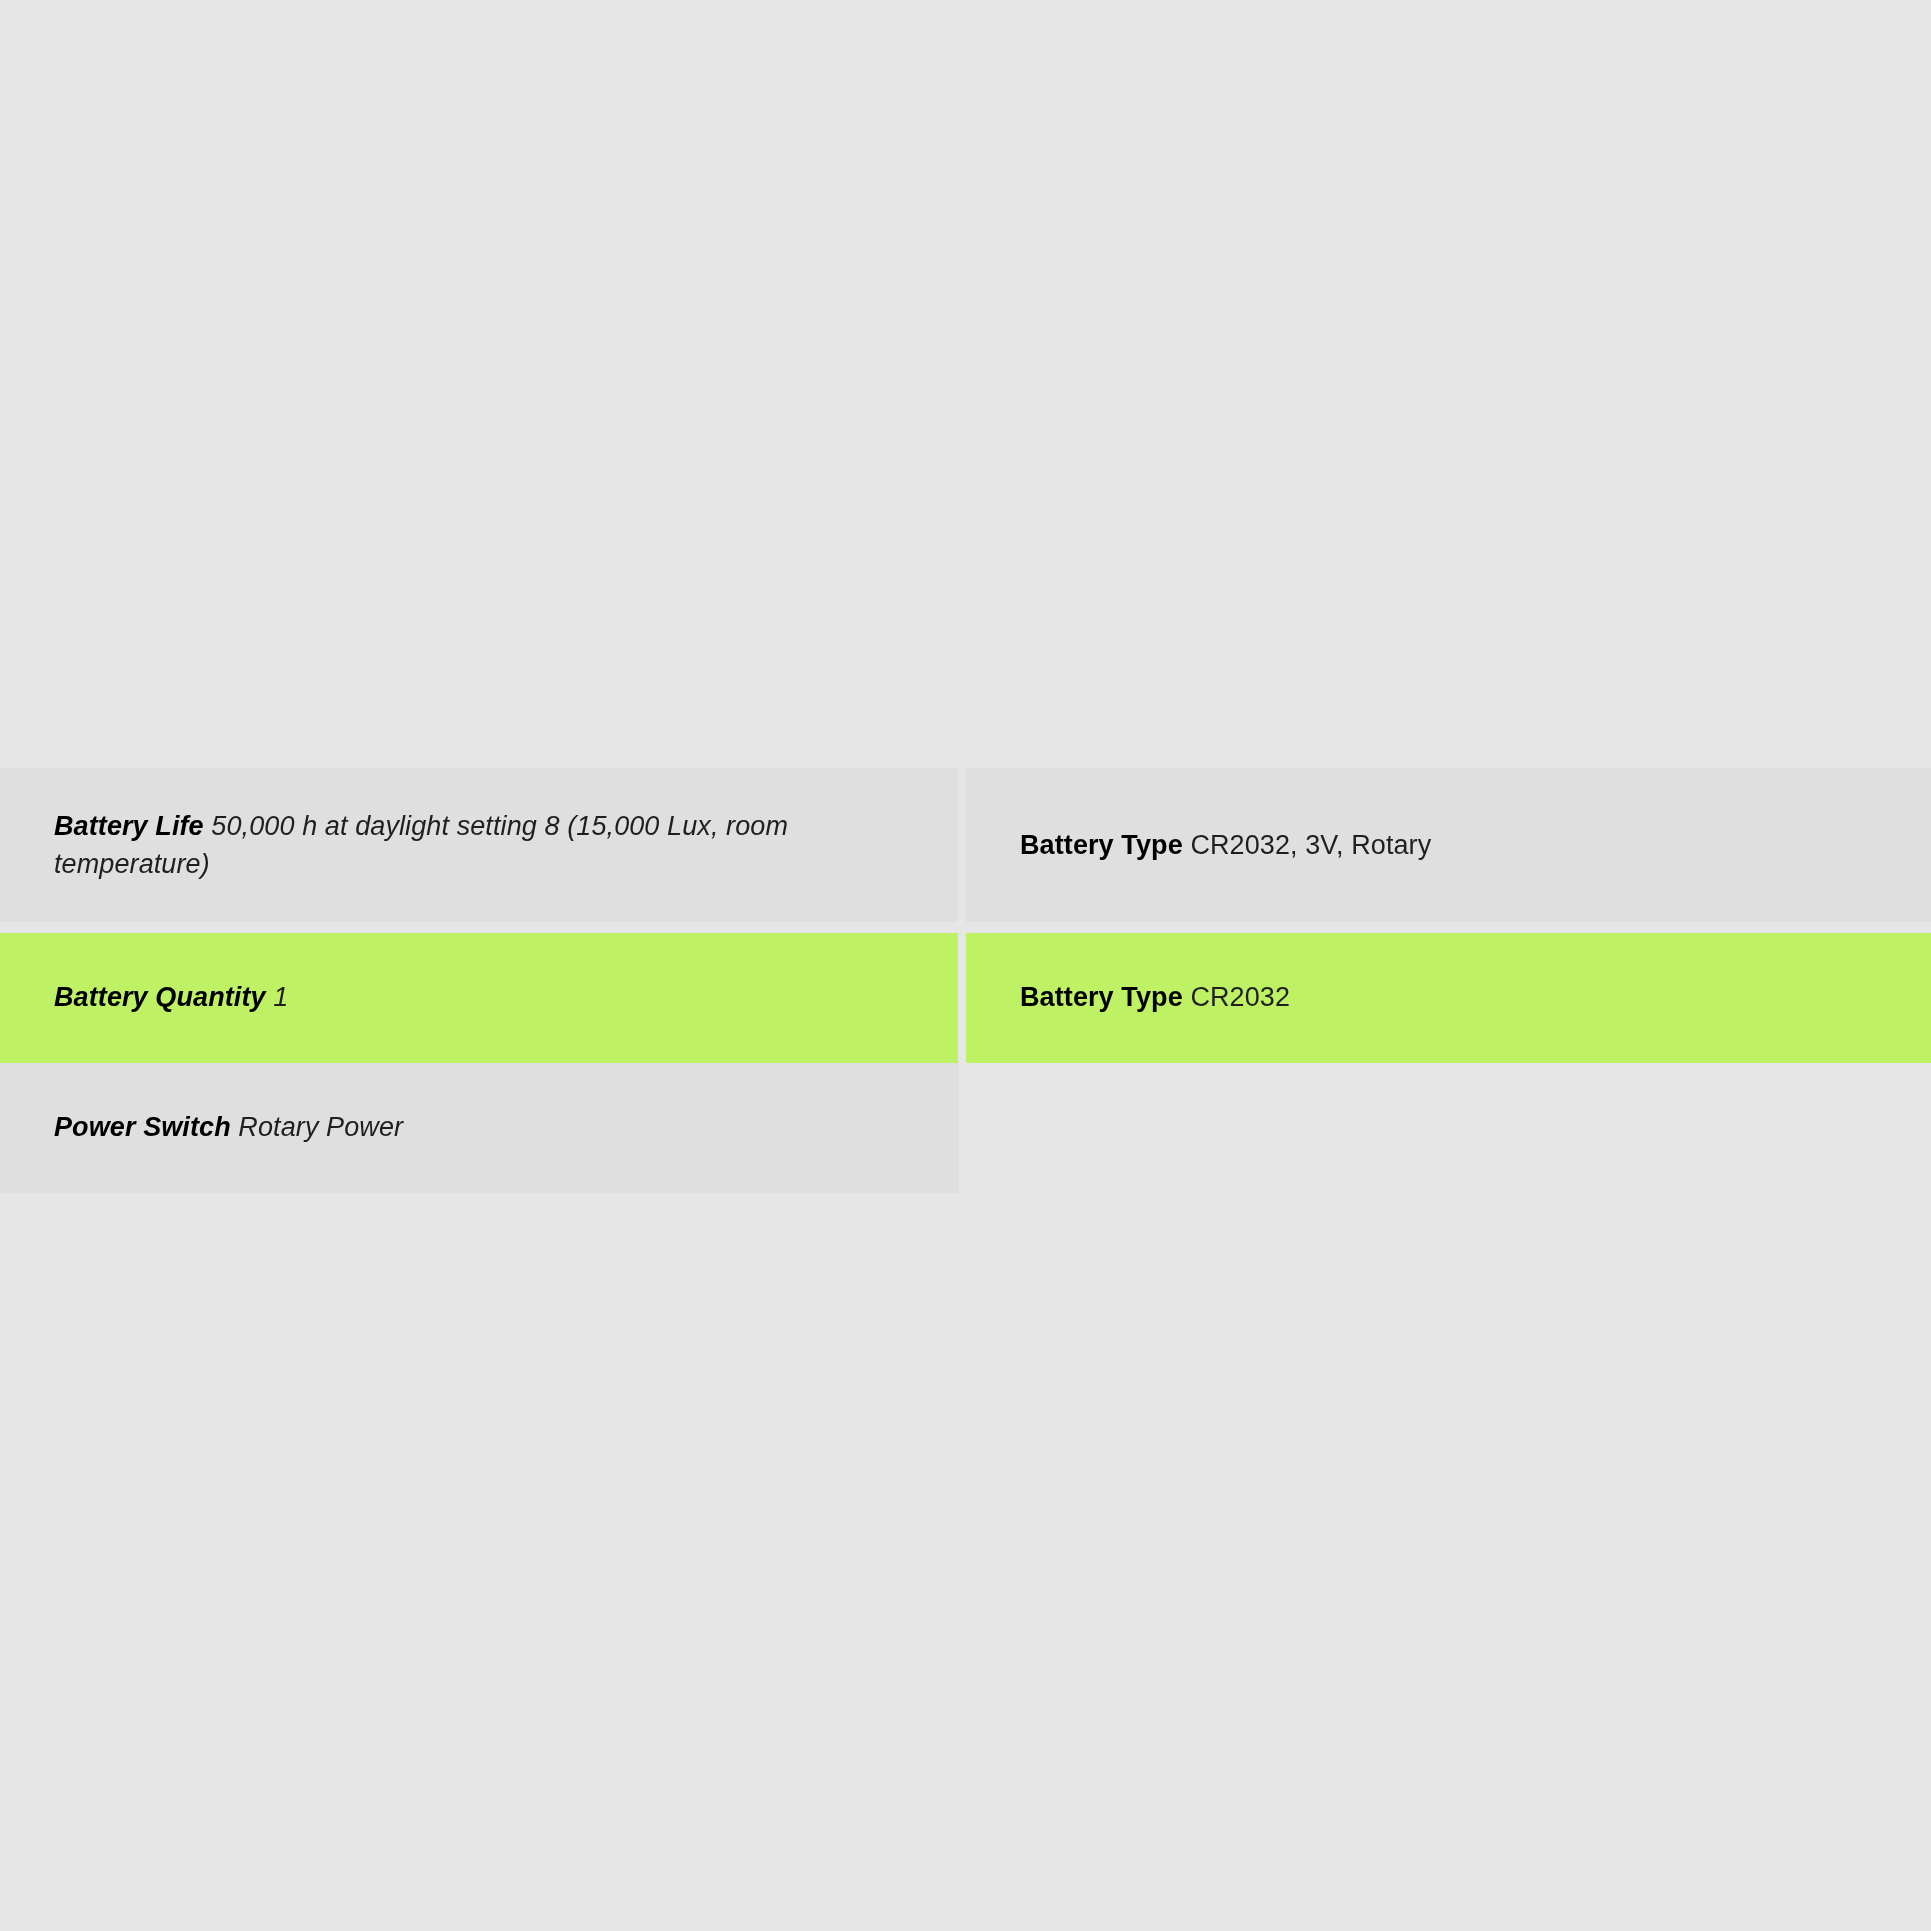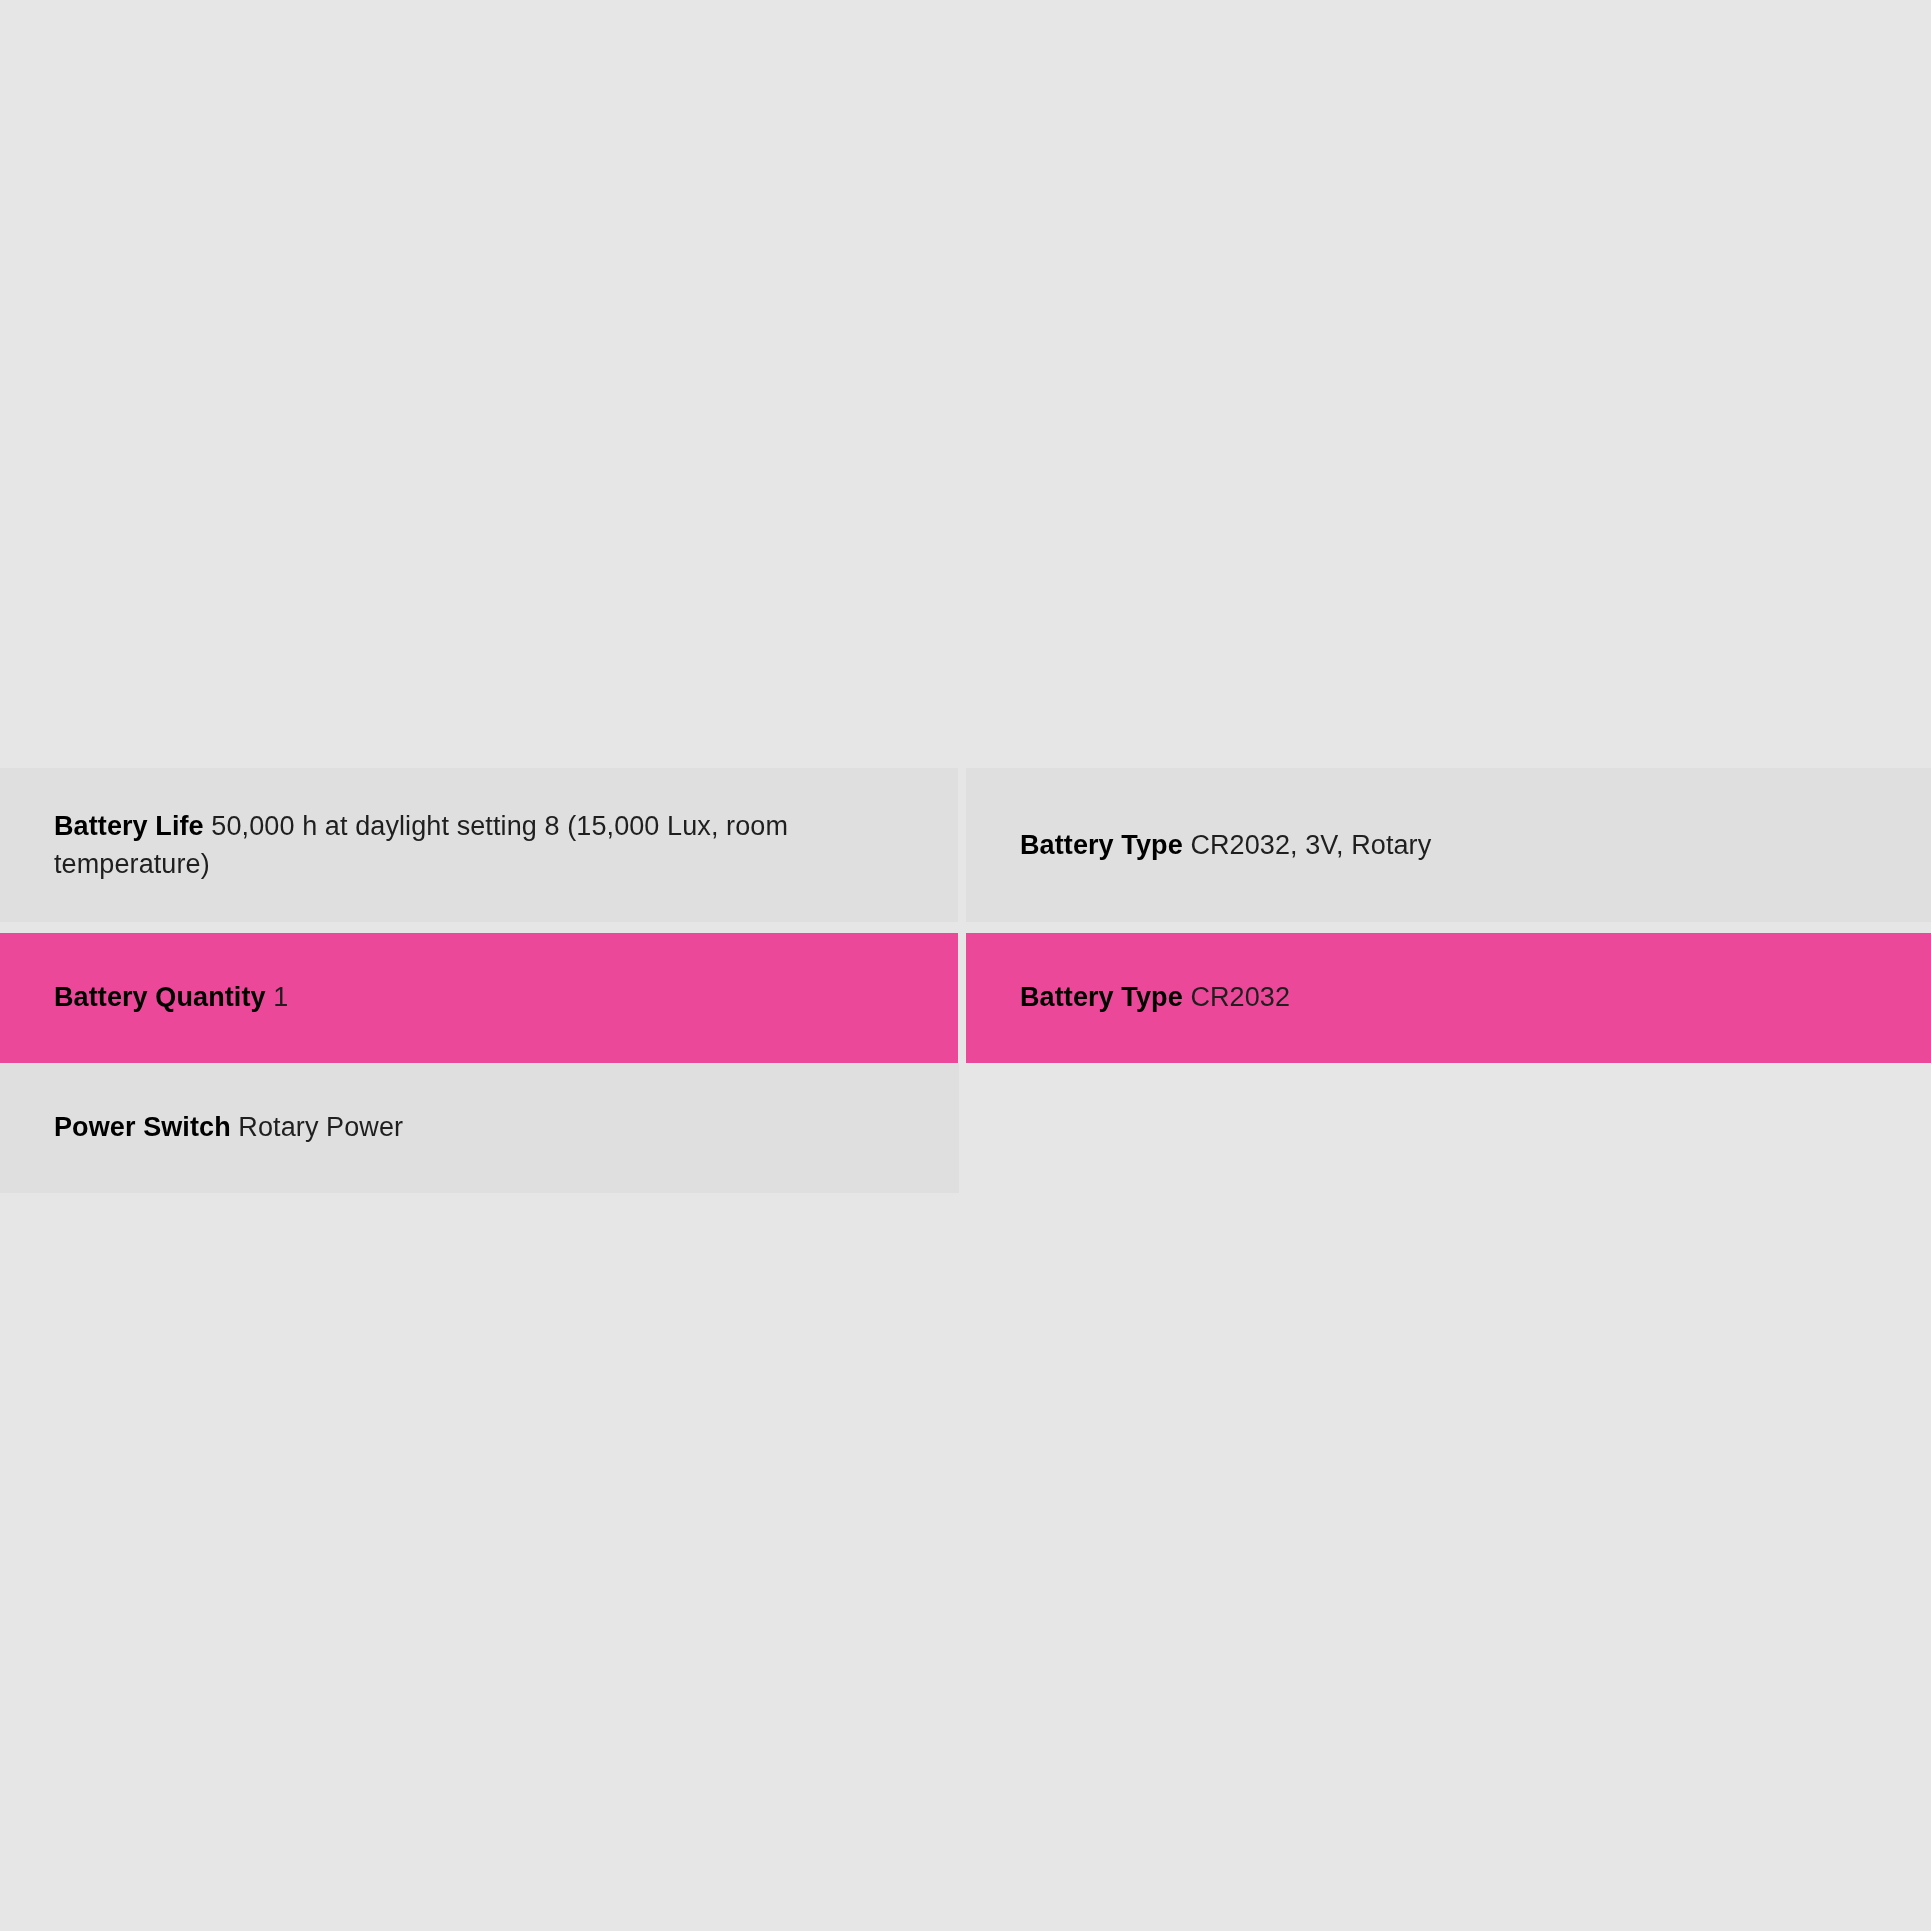--- a/index.html
+++ b/index.html
@@ -38,28 +38,29 @@
     font-size: 27px;
     line-height: 1.42;
     letter-spacing: 0.1px;
     font-weight: 400;
     color: #1a1a1a;
   }
 
   .spec-cell.left {
     border-right: 8.8px solid #e6e6e6;
     width: 967px;
+    font-style: italic;
   }
 
   .row-shaded .spec-cell {
     background: #dfdfdf;
   }
 
   .row-plain .spec-cell {
-    background: #ec4899;
+    background: #bef264;
   }
 
   .row-tall .spec-cell {
     min-height: 154px;
   }
 
   .row-short .spec-cell {
     min-height: 130px;
   }
 

